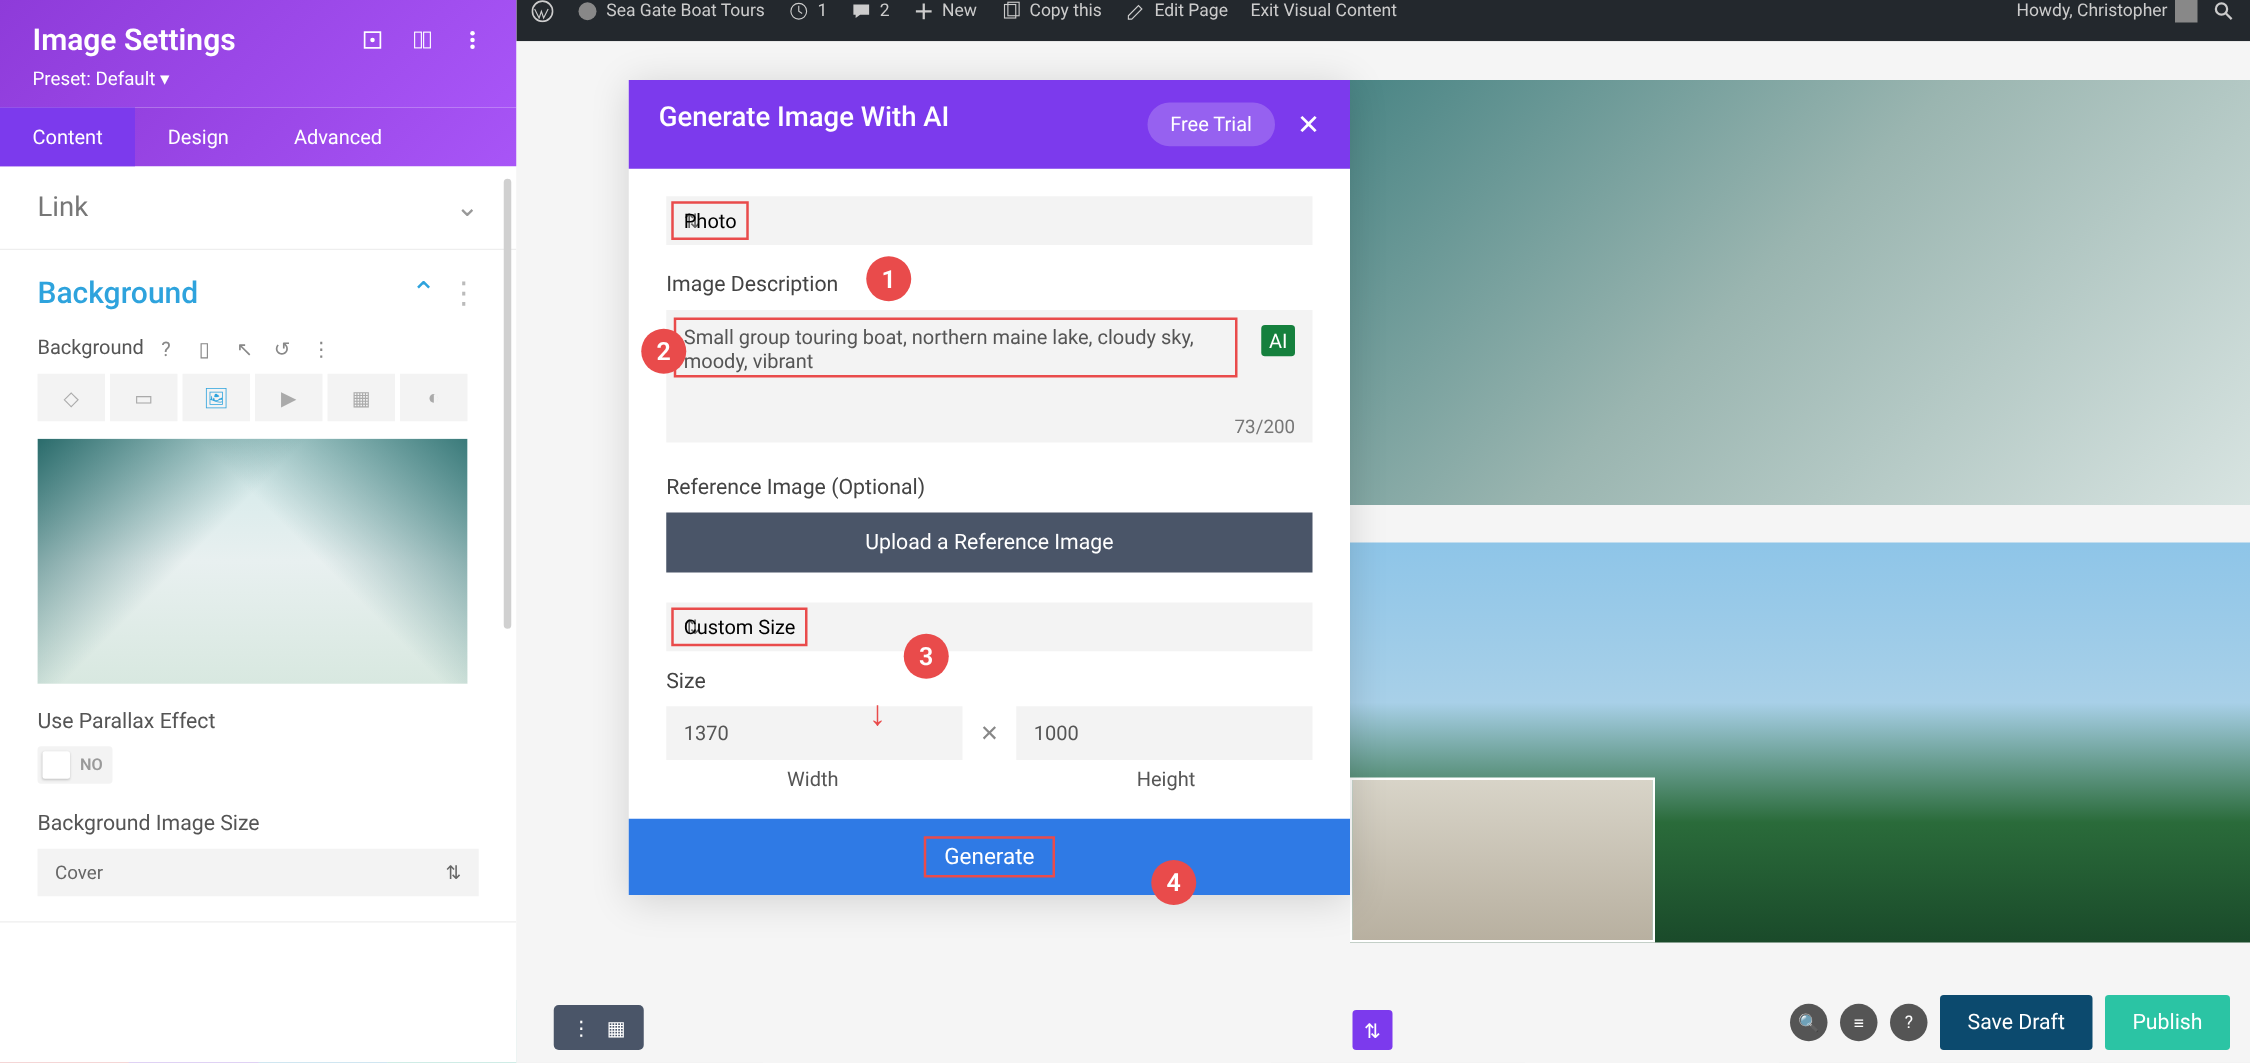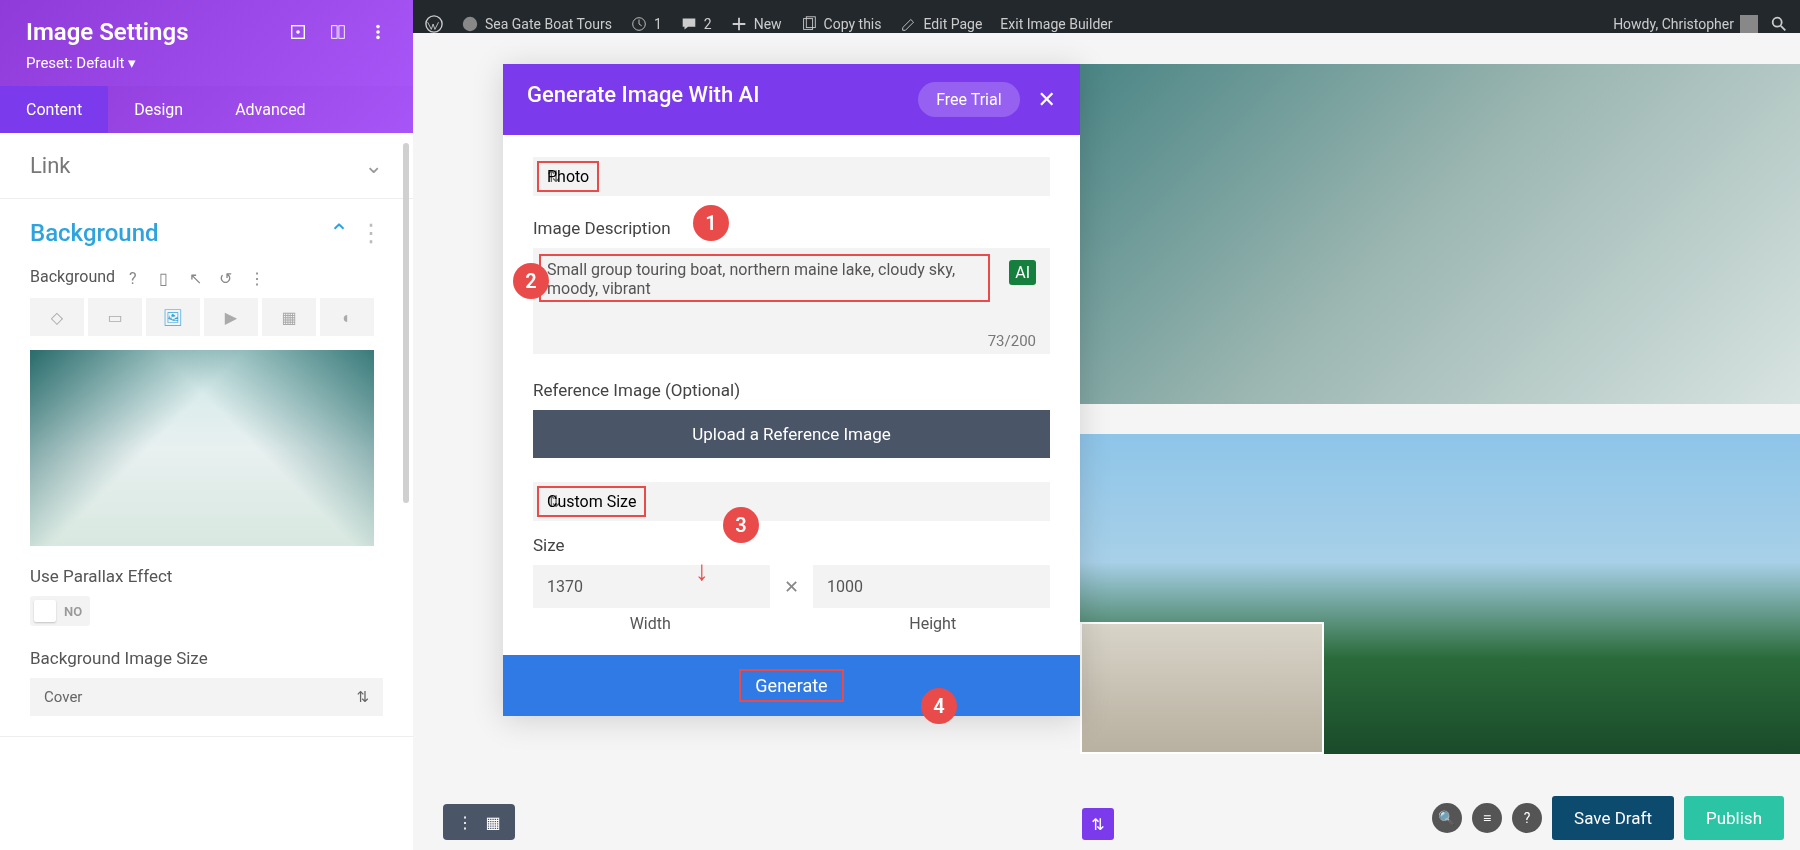--- a/index.html
+++ b/index.html
@@ -1,17 +1,17 @@
 <!DOCTYPE html>
 <html><head>
 <meta charset="utf-8">
 <style>
 *{margin:0;padding:0;box-sizing:border-box;font-family:-apple-system,BlinkMacSystemFont,"Segoe UI",Roboto,sans-serif}
 body{width:1800px;height:850px;overflow:hidden;background:#f0f0f0;position:relative}
-.wp-admin-bar{height:33px;background:#23282d;color:#ccc;display:flex;align-items:flex-end;padding:0 12px;font-size:14px;position:absolute;top:0;left:413px;right:0}
+.wp-admin-bar{height:33px;background:#23282d;color:#ccc;display:flex;align-items:flex-start;padding:0 12px;font-size:14px;position:absolute;top:0;left:413px;right:0}
 .wp-admin-bar .left{display:flex;align-items:center;gap:18px}
 .wp-admin-bar .item{display:flex;align-items:center;gap:6px;cursor:pointer}
 .wp-admin-bar .right{margin-left:auto;display:flex;align-items:center;gap:12px}
 .wp-admin-bar .avatar{width:18px;height:18px;background:#888}
 .wp-admin-bar svg{width:18px;height:18px;fill:#ccc}
 .sidebar{position:absolute;top:0;left:0;width:413px;height:850px;background:#fff;display:flex;flex-direction:column;z-index:10}
 .sidebar-header{background:linear-gradient(135deg,#8e3bd9,#a855f7);color:#fff;padding:18px 26px 14px}
 .sidebar-title-row{display:flex;align-items:center;justify-content:space-between}
 .sidebar-title{font-size:24px;font-weight:600}
 .sidebar-header-icons{display:flex;gap:22px}
@@ -124,21 +124,21 @@
         </svg>
         <span>Copy this</span>
       </div>
     <div class="item">
         <svg viewBox="0 0 20 20">
           <path d="M3 14l9-9 3 3-9 9H3z" fill="none" stroke="#ccc"></path>
         </svg>
         <span>Edit Page</span>
       </div>
     <div class="item">
-        <span>Exit Image Builder</span>
+        <span>Exit Visual Content</span>
       </div>
   </div>
   <div class="right">
     <div class="item">
         <span>Howdy, Christopher</span>
         <div class="avatar"></div>
       </div>
     <div class="item">
         <svg viewBox="0 0 20 20">
           <circle cx="8" cy="8" r="5" fill="none" stroke="#ccc" stroke-width="2"></circle>

